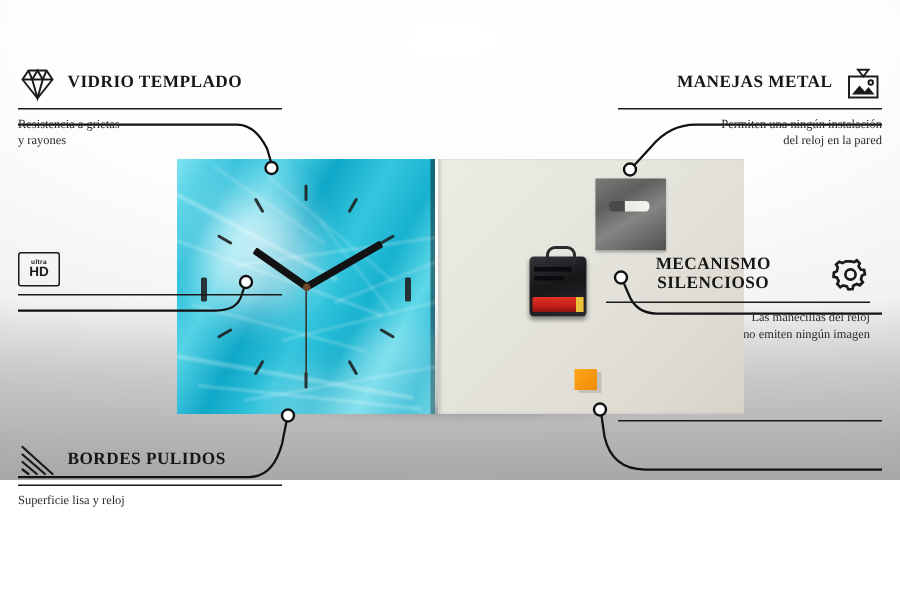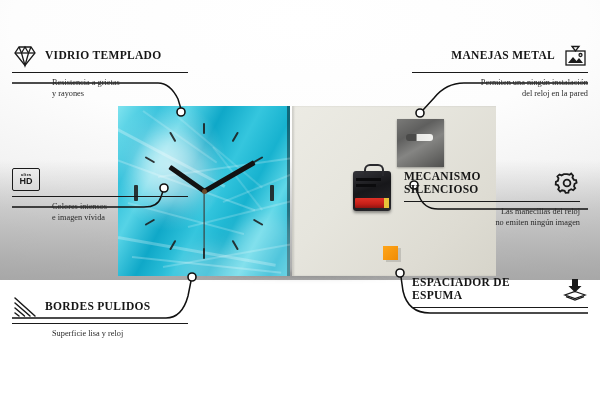--- a/index.html
+++ b/index.html
@@ -2,21 +2,21 @@
 <html><head>
 <meta charset="utf-8">
 <style>
   html,body{margin:0;padding:0;}
   body{
     width:600px;height:400px;overflow:hidden;
     font-family:"Liberation Serif", serif;
     background:#ffffff;
   }
   #stage{
-    position:relative;width:600px;height:280px;
+    position:relative;width:600px;height:320px;
     background:
       radial-gradient(ellipse 150% 120% at 50% 8%, #ffffff 0%, #fdfdfd 32%, #f2f2f2 55%, #dcdcdc 74%, #b4b4b4 90%, #a3a3a3 100%);
   }
   .bg-bottom{
     position:absolute;left:0;right:0;bottom:0;height:120px;
     background:linear-gradient(to bottom, rgba(200,200,200,0) 0%, rgba(178,178,178,.55) 40%, rgba(166,166,166,.95) 100%);
     pointer-events:none;
   }
   .connectors{position:absolute;inset:0;width:600px;height:400px;}
 
@@ -83,24 +83,24 @@
 
   
   .feat{position:absolute;width:176px;}
   .feat .head{display:flex;align-items:center;gap:7px;}
   .feat.right .head{justify-content:flex-end;}
   .feat .title{
     font-size:11.5px;font-weight:bold;color:#161616;line-height:1.16;
     letter-spacing:.3px;text-transform:uppercase;
   }
   .feat.left .title{text-align:left;}
-  .feat.right .title{text-align:left;}
+  .feat.right .title{text-align:center;}
   .rule{height:1.4px;background:#1a1a1a;margin-top:4px;width:100%;}
   .desc{
-    font-size:8.3px;color:#2a2a2a;line-height:1.33;margin-top:3.5px;white-space:pre-line;margin-left:40px;
+    font-size:8.3px;color:#2a2a2a;line-height:1.33;margin-top:3.5px;white-space:pre-line;
   }
   .feat.right .desc{text-align:right;}
   .ico{width:26px;height:24px;flex:0 0 26px;display:block;}
   .ico svg{display:block;}
 
   .f-vidrio{left:12px;top:44px;}
   .f-impresion{left:12px;top:168px;}
   .f-bordes{left:12px;top:295px;}
   .f-manejas{left:412px;top:44px;}
   .f-mecanismo{left:404px;top:170px;}
@@ -212,22 +212,20 @@
   <div class="feat left f-impresion">
     <div class="head">
       <span class="ico">
         <span class="hd-box">
           <span class="hd-ultra">ultra</span>
           <span class="hd-txt">HD</span>
         </span>
       </span>
     </div>
     <div class="rule"></div>
-    <div class="desc">Colores intensos
-e imagen vívida</div>
   </div>
 
   <div class="feat left f-bordes">
     <div class="head">
       <span class="ico">
         <svg viewBox="0 0 26 24">
             <g stroke="#1a1a1a" stroke-width="1.5" stroke-linecap="round">
           <path d="M3 3 L23 21"></path>
               <path d="M3 8 L18 21"></path>
               <path d="M3 13 L12.5 21"></path>
@@ -274,27 +272,16 @@
         </g>
           </svg>
       </span>
     </div>
     <div class="rule"></div>
     <div class="desc">Las manecillas del reloj
 no emiten ningún imagen</div>
   </div>
 
   <div class="feat right f-espaciador">
-    <div class="head">
-      <span class="title">ESPACIADOR
-DE ESPUMA</span>
-      <span class="ico">
-        <svg viewBox="0 0 26 24">
-          <path d="M10 2 h6 v7 h3.5 L13 15.5 L6.5 9 H10 Z" fill="#1a1a1a"></path>
-          <path d="M13 14.5 L23 18 L13 21.5 L3 18 Z" fill="none" stroke="#1a1a1a" stroke-width="1.3"></path>
-          <path d="M4 19.6 L13 23 L22 19.6" fill="none" stroke="#1a1a1a" stroke-width="1.3"></path>
-        </svg>
-      </span>
-    </div>
     <div class="rule"></div>
   </div>
 
 </div>
 
 </body></html>

